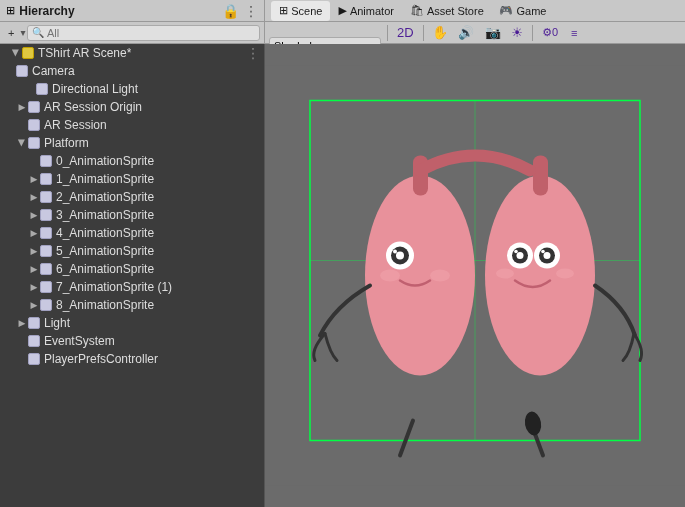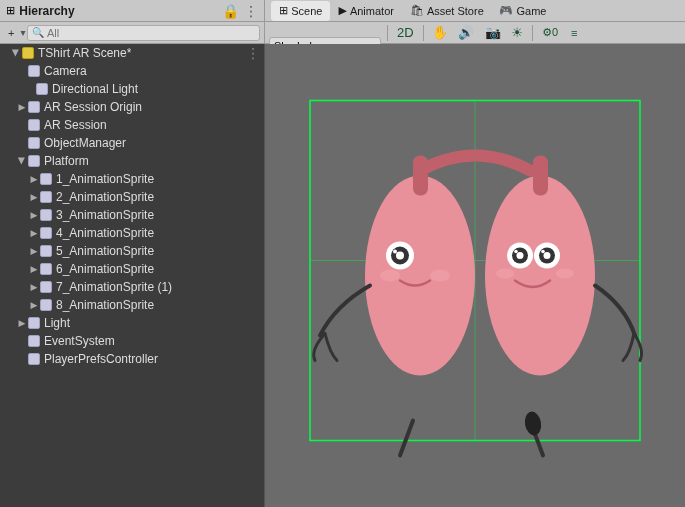--- a/index.html
+++ b/index.html
@@ -141,21 +141,21 @@
       height: 16px;
       background: #999;
       margin: 0 2px;
     }
     .icon-btn {
       background: none;
       border: none;
       cursor: pointer;
       font-size: 13px;
       padding: 1px 3px;
-      color: #14532d;
+      color: #4c1d95;
       display: flex;
       align-items: center;
       justify-content: center;
       height: 18px;
       min-width: 18px;
     }
 
     
     .main-content {
       display: flex;
@@ -304,49 +304,49 @@
 
 <div class="main-content">
 
   <div class="hierarchy-panel" id="hierarchy-panel">
   <div class="tree-item" style="padding-left: 10px;">
         <span class="tree-arrow" style="transform: rotate(90deg);">▶</span>
         <span class="scene-icon" style="margin-right: 4px;"></span>
         <span class="tree-label">TShirt AR Scene*</span>
         <span class="three-dot">⋮</span>
       </div>
-      <div class="tree-item" style="padding-left: 16px;">
+      <div class="tree-item" style="padding-left: 4px;">
         <span class="tree-arrow"></span>
         <span class="go-icon" style="margin-right: 4px;"></span>
         <span class="tree-label">Camera</span>
       </div>
       <div class="tree-item" style="padding-left: 24px;">
         <span class="tree-arrow"></span>
         <span class="go-icon" style="margin-right: 4px;"></span>
         <span class="tree-label">Directional Light</span>
       </div>
       <div class="tree-item" style="padding-left: 16px;">
         <span class="tree-arrow">▶</span>
         <span class="go-icon" style="margin-right: 4px;"></span>
         <span class="tree-label">AR Session Origin</span>
       </div>
       <div class="tree-item" style="padding-left: 16px;">
         <span class="tree-arrow"></span>
         <span class="go-icon" style="margin-right: 4px;"></span>
         <span class="tree-label">AR Session</span>
       </div>
       <div class="tree-item" style="padding-left: 16px;">
-        <span class="tree-arrow"></span>
-        <span class="go-icon" style="margin-right: 4px;"></span>
-        <span class="tree-label">ObjectManager</span>
-      </div>
-      <div class="tree-item" style="padding-left: 16px;">
         <span class="tree-arrow" style="transform: rotate(90deg);">▶</span>
         <span class="go-icon" style="margin-right: 4px;"></span>
         <span class="tree-label">Platform</span>
+      </div>
+      <div class="tree-item" style="padding-left: 28px;">
+        <span class="tree-arrow"></span>
+        <span class="go-icon" style="margin-right: 4px;"></span>
+        <span class="tree-label">0_AnimationSprite</span>
       </div>
       <div class="tree-item" style="padding-left: 28px;">
         <span class="tree-arrow">▶</span>
         <span class="go-icon" style="margin-right: 4px;"></span>
         <span class="tree-label">1_AnimationSprite</span>
       </div>
       <div class="tree-item" style="padding-left: 28px;">
         <span class="tree-arrow">▶</span>
         <span class="go-icon" style="margin-right: 4px;"></span>
         <span class="tree-label">2_AnimationSprite</span>

